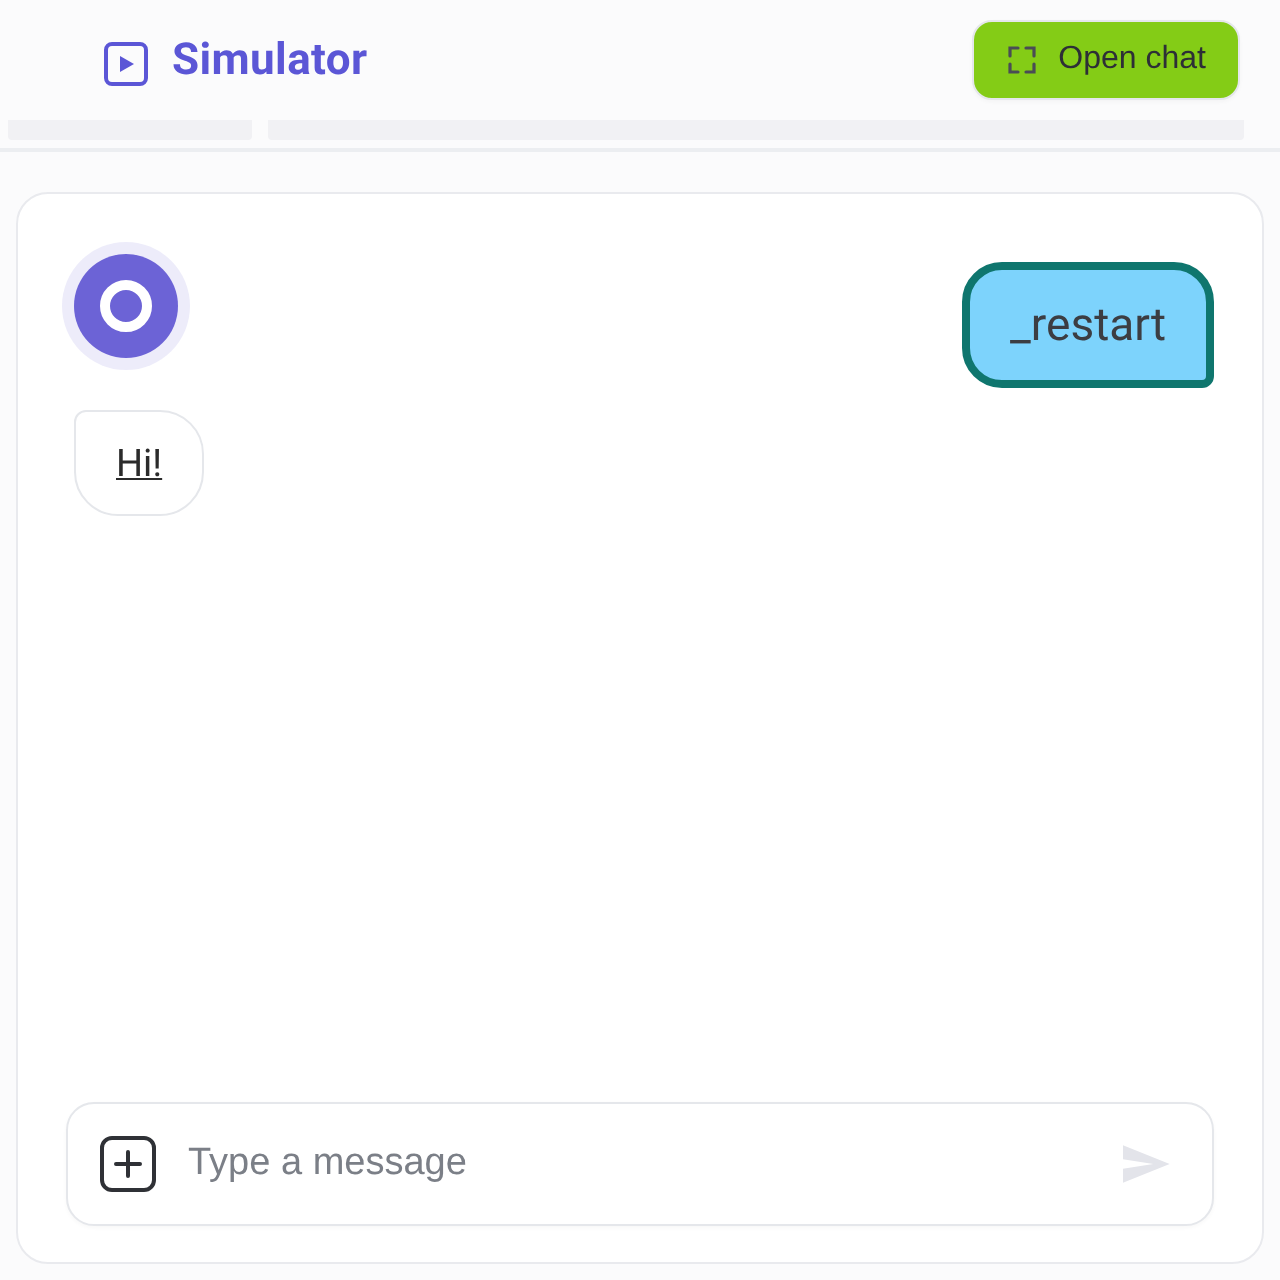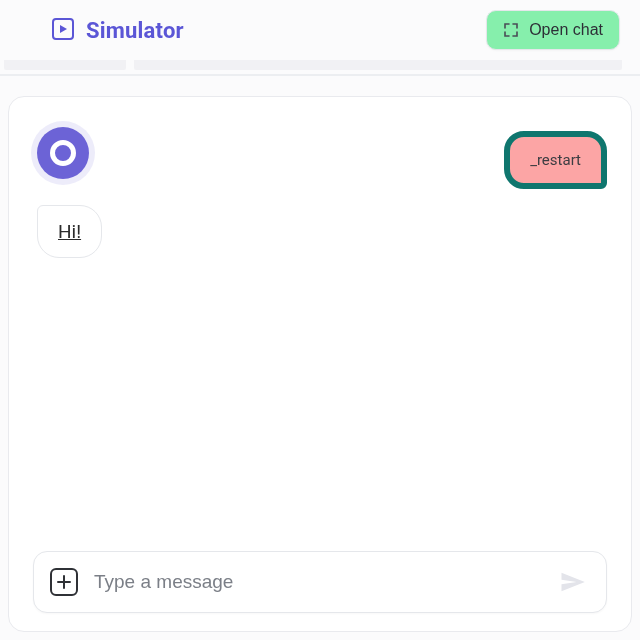--- a/index.html
+++ b/index.html
@@ -1,45 +1,45 @@
 <!DOCTYPE html>
 <html><head>
 <meta charset="utf-8">
 <style>
   * { box-sizing: border-box; margin: 0; padding: 0; }
   html, body { width: 640px; height: 640px; font-family: -apple-system, BlinkMacSystemFont, "Segoe UI", Roboto, Helvetica, Arial, sans-serif; background: #fbfbfc; color: #111827; }
   .app { width: 640px; height: 640px; display: flex; flex-direction: column; }
 
   
   .topbar { display: flex; align-items: center; justify-content: space-between; padding: 10px 20px 10px 28px; }
-  .brand { display: flex; align-items: flex-start; gap: 12px; padding-left: 24px; }
+  .brand { display: flex; align-items: flex-end; gap: 12px; padding-left: 24px; }
   .brand-title { font-size: 22px; font-weight: 700; color: #5b56d6; letter-spacing: .2px; }
   .play-box { width: 22px; height: 22px; border: 2px solid #5b56d6; border-radius: 4px; display: flex; align-items: center; justify-content: center; }
   .play-tri { width: 0; height: 0; border-left: 7px solid #5b56d6; border-top: 4.5px solid transparent; border-bottom: 4.5px solid transparent; margin-left: 1px; }
 
-  .open-chat-btn { display: inline-flex; align-items: center; gap: 10px; background: #86efac; border: 1px solid #e5e7eb; border-radius: 10px; padding: 10px 16px; font-size: 16px; color: #2d2f36; cursor: pointer; box-shadow: 0 1px 2px rgba(0,0,0,.03); text-align: center; }
+  .open-chat-btn { display: inline-flex; align-items: center; gap: 10px; background: #84cc16; border: 1px solid #e5e7eb; border-radius: 10px; padding: 10px 16px; font-size: 16px; color: #2d2f36; cursor: pointer; box-shadow: 0 1px 2px rgba(0,0,0,.03); text-align: center; }
   .open-chat-btn svg { display: block; }
 
   .ghost-tabs { height: 10px; margin: 0 4px; display: flex; gap: 8px; }
   .ghost-tabs div { flex: 0 0 auto; background: #f1f1f4; height: 100%; }
   .ghost-tabs .a { width: 122px; border-radius: 0 0 2px 2px; }
   .ghost-tabs .b { width: 488px; border-radius: 0 0 2px 2px; }
   .divider { height: 2px; background: #eceef1; margin-top: 4px; }
 
   
   .panel-wrap { padding: 20px 8px 8px; flex: 1 1 auto; display: flex; }
   .panel { flex: 1; background: #fff; border: 1px solid #e9eaee; border-radius: 16px; display: flex; flex-direction: column; padding: 28px 24px 18px; position: relative; }
   .chat-area { flex: 1; position: relative; }
 
   .avatar { width: 52px; height: 52px; border-radius: 50%; background: #6c63d6; margin-left: 4px; margin-top: 2px; box-shadow: 0 0 0 6px rgba(108,99,214,.12); display: flex; align-items: center; justify-content: center; }
   .avatar .ring { width: 26px; height: 26px; border: 5px solid #ffffff; border-radius: 50%; }
 
   .bubble-left { display: inline-block; margin-top: 26px; margin-left: 4px; background: #fff; border: 1px solid #e5e7eb; border-radius: 6px 22px 22px 22px; padding: 14px 20px; font-size: 19px; color: #2b2b2b; text-decoration: underline; }
 
-  .bubble-right { position: absolute; top: 6px; right: 0; background: #fca5a5; border: 6px solid #0f766e; border-radius: 20px 20px 6px 20px; padding: 14px 20px; font-size: 15px; color: #3c3d42; }
+  .bubble-right { position: absolute; top: 6px; right: 0; background: #7dd3fc; border: 4px solid #0f766e; border-radius: 20px 20px 6px 20px; padding: 14px 20px; font-size: 23px; color: #3c3d42; }
 
   
   .composer { display: flex; align-items: center; gap: 16px; background: #fff; border: 1px solid #e5e7eb; border-radius: 14px; padding: 12px 16px; margin-top: 8px; box-shadow: 0 1px 2px rgba(0,0,0,.03); }
   .add-btn { width: 28px; height: 28px; border: 2px solid #2f3136; border-radius: 6px; background: #fff; display: flex; align-items: center; justify-content: center; cursor: pointer; flex: 0 0 auto; }
   .add-btn svg { display: block; }
   .msg-input { flex: 1; border: none; outline: none; font-size: 19px; color: #a21caf; background: transparent; }
   .msg-input::placeholder { color: #7b7f87; }
   .send-btn { border: none; background: transparent; padding: 4px; cursor: pointer; color: #e3e4ea; flex: 0 0 auto; }
   .send-btn svg { display: block; }
 </style>

